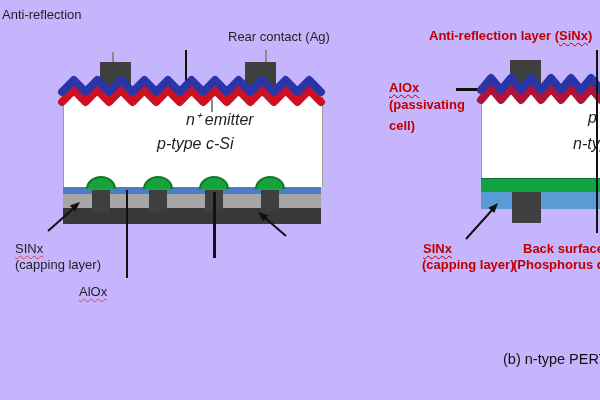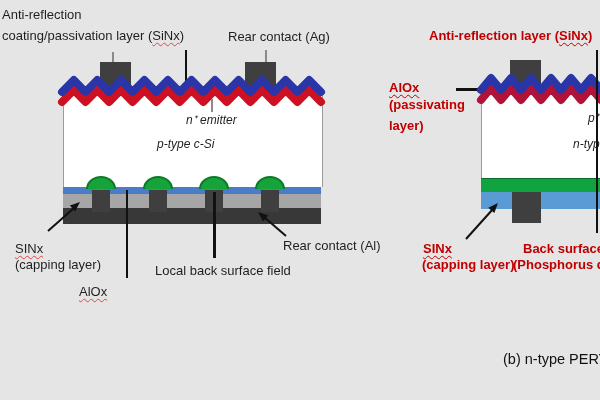--- a/index.html
+++ b/index.html
@@ -1,20 +1,20 @@
 <!DOCTYPE html>
 <html><head>
 <meta charset="utf-8">
 <style>
   html,body{margin:0;padding:0;background:#fff;}
-  .stage{position:relative;width:600px;height:400px;overflow:hidden;background:#e5e5e5;
+  .stage{position:relative;width:600px;height:400px;overflow:hidden;background:#c4b5fd;
          font-family:"Liberation Sans",sans-serif;color:#1f1f1f;}
   .lbl{position:absolute;font-size:13px;line-height:16px;white-space:nowrap;color:#1f1f1f;}
   .red{color:#c00000;font-weight:600;text-align:center;}
-  .small{font-size:12px;}
+  .small{font-size:16px;}
   .ital{font-style:italic;}
   .caption{position:absolute;font-size:14.5px;color:#111;white-space:nowrap;}
   .sq{text-decoration-line:underline;text-decoration-style:wavy;
       text-decoration-color:#e04545;text-decoration-thickness:1px;text-underline-offset:2px;}
   .red .sq,.sqr{text-decoration-color:#c00000;}
   .rect{position:absolute;}
   .vline,.hline{position:absolute;background:#111;}
   .gline{position:absolute;background:#8a8a8a;}
   .contact{background:#3f3f3f;}
   .body-white{background:#fff;border-left:1px solid #9b9b9b;border-right:1px solid #9b9b9b;}
@@ -27,21 +27,20 @@
   .bsf-green{background:#10a441;border-top:1px solid #0b6e26;}
   .cap-blue{background:#5b9bd5;}
   svg{position:absolute;overflow:visible;}
 </style>
 </head>
 <body>
 
 <div class="stage">
 
   <div class="lbl" style="left:2px;top:7px;">Anti-reflection</div>
-  <div class="lbl" style="left:2px;top:28px;"><span>coating/passivation layer (</span><span class="sq">SiNx</span><span>)</span></div>
   <div class="lbl" style="left:228px;top:29px;">Rear contact (Ag)</div>
 
   <div class="vline" style="left:185px;top:50px;width:2px;height:36px;"></div>
   <div class="gline" style="left:112px;top:52px;width:2px;height:11px;"></div>
   <div class="gline" style="left:265px;top:50px;width:2px;height:13px;"></div>
 
   <div class="rect body-white" style="left:63px;top:93px;width:258px;height:94px;"></div>
 
   <div class="rect contact" style="left:100px;top:62px;width:31px;height:33px;"></div>
   <div class="rect contact" style="left:245px;top:62px;width:31px;height:33px;"></div>
@@ -74,28 +73,26 @@
   <div class="vline" style="left:126px;top:190px;width:2px;height:88px;"></div>
   <div class="vline" style="left:213px;top:192px;width:3px;height:66px;"></div>
   <svg style="left:250px;top:206px;" width="44" height="36" viewBox="0 0 44 36">
     <line x1="36" y1="30" x2="14" y2="11" stroke="#111" stroke-width="2"></line>
     <polygon points="8,6 18.2,9.5 13,15.5" fill="#111"></polygon>
   </svg>
 
   <div class="lbl" style="left:15px;top:241px;"><span class="sq">SINx</span></div>
   <div class="lbl" style="left:15px;top:257px;">(capping layer)</div>
   <div class="lbl" style="left:79px;top:284px;"><span class="sq">AlOx</span></div>
-  <div class="lbl" style="left:155px;top:263px;">Local back surface field</div>
-  <div class="lbl" style="left:283px;top:238px;">Rear contact (Al)</div>
 
   <div class="lbl red" style="left:429px;top:28px;"><span>Anti-reflection layer (</span><span class="sq sqr">SiNx</span><span>)</span></div>
 
   <div class="lbl red" style="left:389px;top:80px;"><span class="sq sqr">AlOx</span></div>
   <div class="lbl red" style="left:389px;top:97px;">(passivating</div>
-  <div class="lbl red" style="left:389px;top:118px;">layer)</div>
+  <div class="lbl red" style="left:389px;top:118px;">cell)</div>
   <div class="hline" style="left:456px;top:88px;width:25px;height:3px;"></div>
 
   <div class="rect" style="left:481px;top:90px;width:129px;height:88px;background:#fff;border-left:1px solid #9b9b9b;"></div>
 
   <div class="rect contact" style="left:510px;top:60px;width:31px;height:30px;"></div>
 
   <svg style="left:481px;top:72px;" width="130" height="44" viewBox="0 0 130 44">
     <polyline fill="none" stroke="#b01238" stroke-width="8" stroke-linejoin="round" stroke-linecap="round" transform="translate(0,10)" points="0,18 10,6 20,18 30,6 40,18 50,6 60,18 70,6 80,18 90,6 100,18 110,6 120,18 130,6"></polyline>
     <polyline fill="none" stroke="#2a35a8" stroke-width="8" stroke-linejoin="round" stroke-linecap="round" points="0,18 10,6 20,18 30,6 40,18 50,6 60,18 70,6 80,18 90,6 100,18 110,6 120,18 130,6"></polyline>
   </svg>

